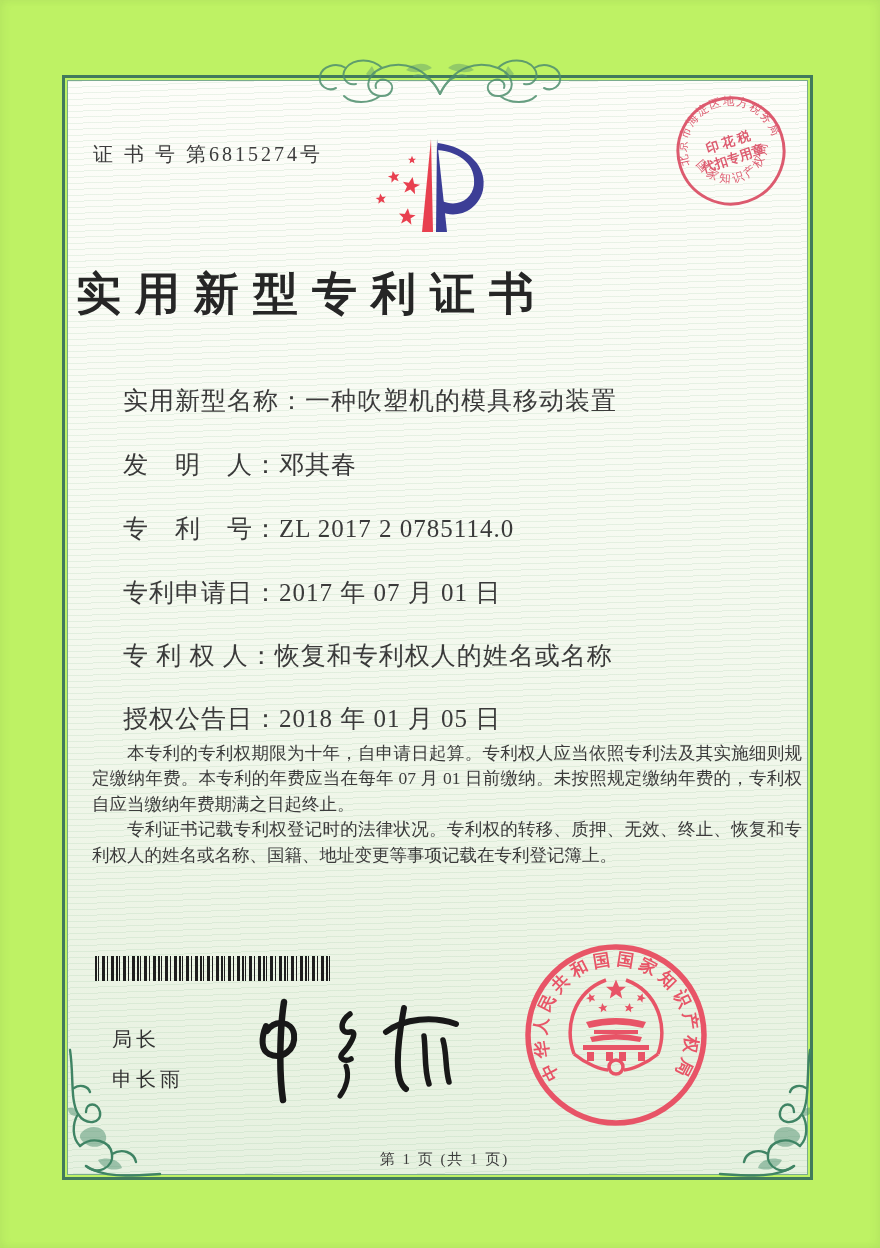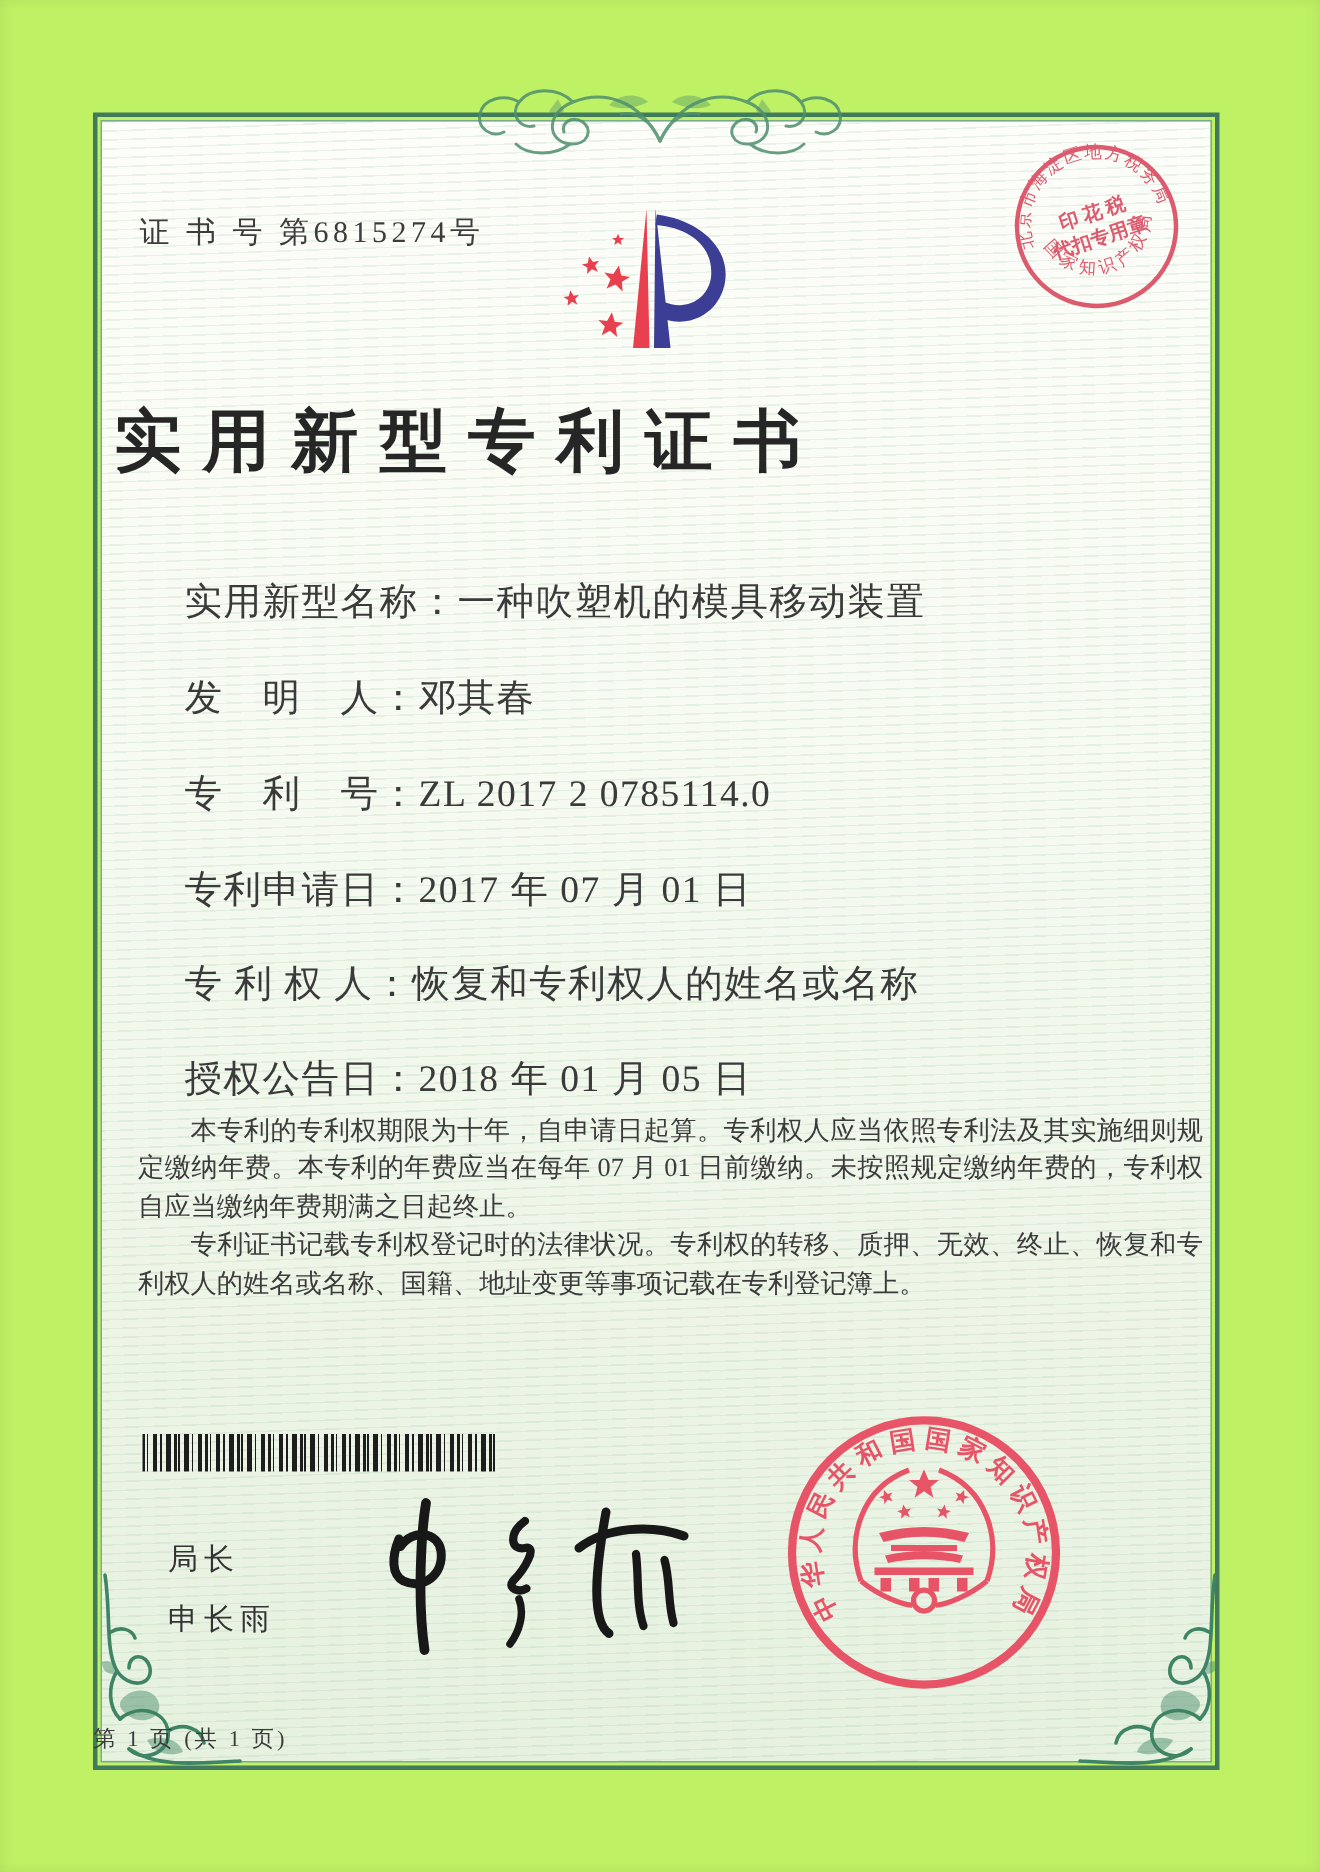--- a/index.html
+++ b/index.html
@@ -53,21 +53,21 @@
       #1d1d1d 3px 4px, rgba(0,0,0,0) 4px 7px,
       #1d1d1d 7px 10px, rgba(0,0,0,0) 10px 12px,
       #1d1d1d 12px 13px, rgba(0,0,0,0) 13px 16px,
       #1d1d1d 16px 19px, rgba(0,0,0,0) 19px 21px);
   }
   .officer-title{position:absolute;left:112px;top:1026px;font-size:20px;letter-spacing:4px;color:#333;z-index:4;text-align:center;}
   .officer-name{position:absolute;left:112px;top:1066px;font-size:20px;letter-spacing:4px;color:#333;z-index:4;}
   .signature{position:absolute;left:238px;top:996px;width:228px;height:110px;z-index:5;}
   .office-seal{position:absolute;left:521px;top:940px;width:190px;height:190px;z-index:4;opacity:0.93;}
   .issue-date{position:absolute;left:541px;top:1092px;font-size:20px;letter-spacing:2px;color:#222;z-index:6;white-space:nowrap;}
-  .page-info{position:absolute;left:62px;top:1150px;width:715px;text-align:left;font-size:15px;letter-spacing:2px;color:#3c3c3c;z-index:4;}
+  .page-info{position:absolute;left:62px;top:1150px;width:715px;text-align:center;font-size:15px;letter-spacing:2px;color:#3c3c3c;z-index:4;padding-left:25px;}
 </style>
 </head>
 <body>
 
 <div class="page">
 
   <div class="frame">
     <div class="frame-inner"></div>
   </div>
 

